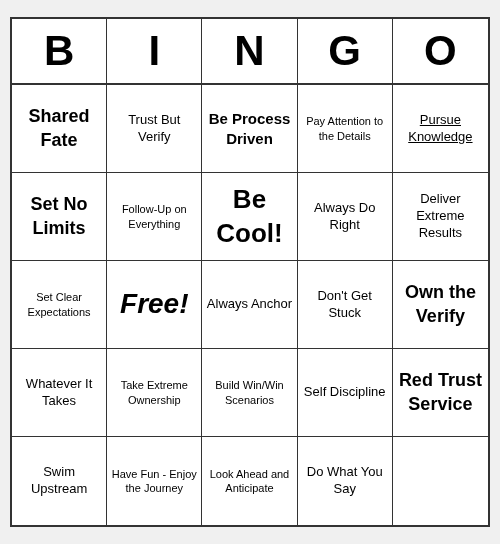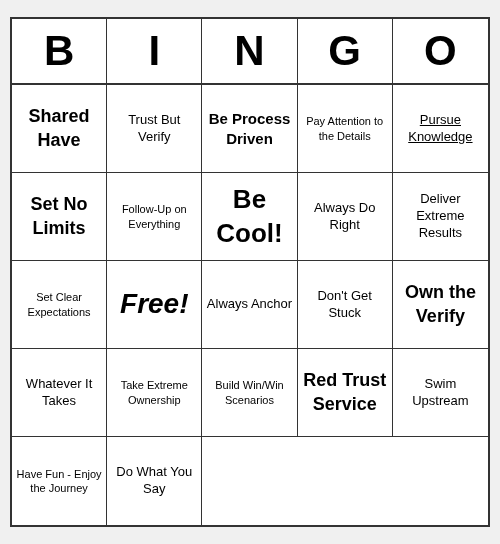--- a/index.html
+++ b/index.html
@@ -69,21 +69,21 @@
 <div class="bingo-card">
   <div class="bingo-header">
   <div class="bingo-letter">B</div>
       <div class="bingo-letter">I</div>
       <div class="bingo-letter">N</div>
       <div class="bingo-letter">G</div>
       <div class="bingo-letter">O</div>
     </div>
   <div class="bingo-grid">
   <div class="bingo-cell">
-        <span class="cell-text" style="font-size: 18px; font-weight: bold;">Shared Have</span>
+        <span class="cell-text" style="font-size: 18px; font-weight: bold;">Shared Fate</span>
       </div>
       <div class="bingo-cell">
         <span class="cell-text" style="font-size: 13px;">Trust But Verify</span>
       </div>
       <div class="bingo-cell">
         <span class="cell-text" style="font-size: 15px; font-weight: bold;">Be Process Driven</span>
       </div>
       <div class="bingo-cell">
         <span class="cell-text" style="font-size: 11px;">Pay Attention to the Details</span>
       </div>
@@ -123,25 +123,31 @@
       <div class="bingo-cell">
         <span class="cell-text" style="font-size: 13px;">Whatever It Takes</span>
       </div>
       <div class="bingo-cell">
         <span class="cell-text" style="font-size: 11px;">Take Extreme Ownership</span>
       </div>
       <div class="bingo-cell">
         <span class="cell-text" style="font-size: 11px;">Build Win/Win Scenarios</span>
       </div>
       <div class="bingo-cell">
+        <span class="cell-text" style="font-size: 13px;">Self Discipline</span>
+      </div>
+      <div class="bingo-cell">
         <span class="cell-text" style="font-size: 18px; font-weight: bold;">Red Trust Service</span>
       </div>
       <div class="bingo-cell">
         <span class="cell-text" style="font-size: 13px;">Swim Upstream</span>
       </div>
       <div class="bingo-cell">
         <span class="cell-text" style="font-size: 11px;">Have Fun - Enjoy the Journey</span>
       </div>
       <div class="bingo-cell">
+        <span class="cell-text" style="font-size: 11px;">Look Ahead and Anticipate</span>
+      </div>
+      <div class="bingo-cell">
         <span class="cell-text" style="font-size: 13px;">Do What You Say</span>
       </div>
     </div>
 </div>
 
 </body></html>

